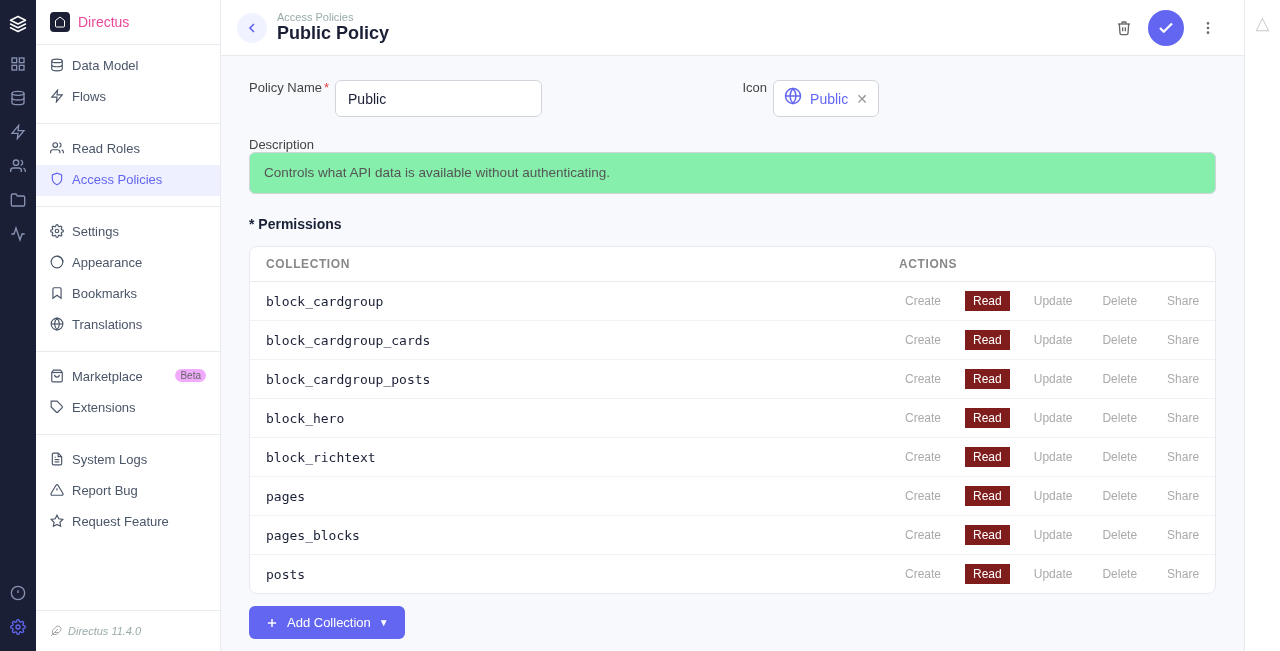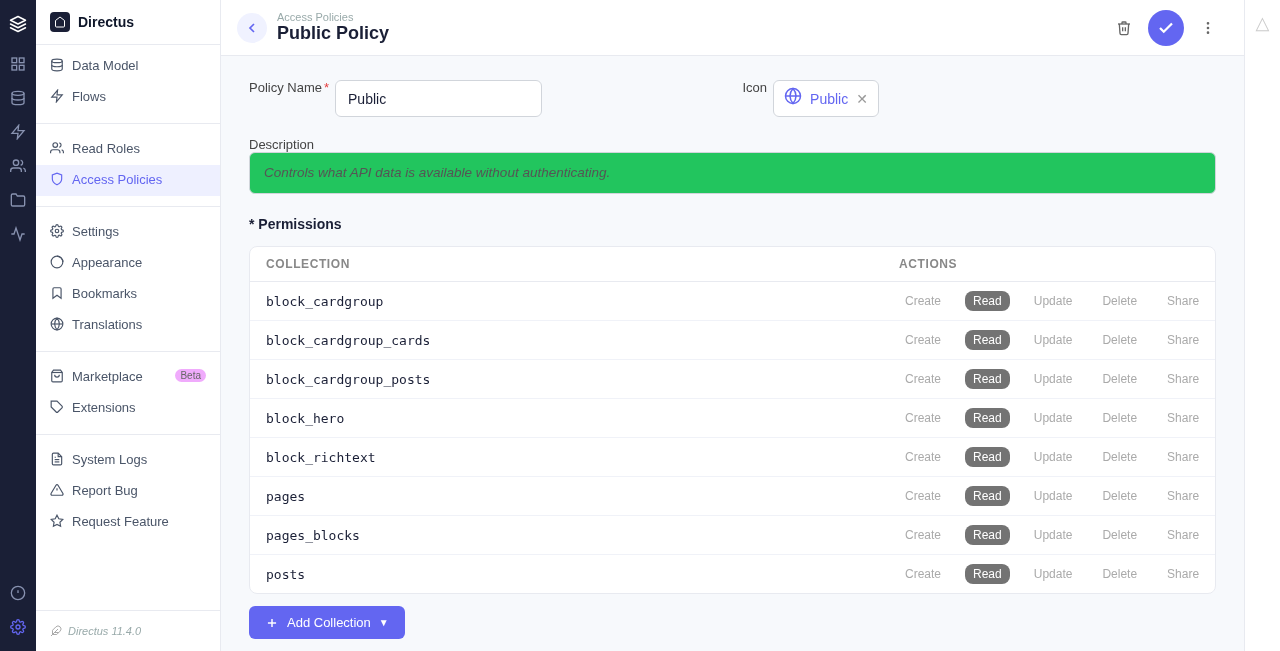--- a/index.html
+++ b/index.html
@@ -47,21 +47,21 @@
       align-items: center;
       gap: 8px;
     }
     .sidebar-brand-icon {
       width: 20px; height: 20px;
       background: #1a1f36;
       border-radius: 4px;
       display: flex; align-items: center; justify-content: center;
       color: #fff; font-size: 10px;
     }
-    .sidebar-brand-label { font-weight: 700; font-size: 14px; color: #0f172a; }
+    .sidebar-brand-label { font-weight: 400; font-size: 14px; color: #ec4899; }
     .sidebar-section { padding: 6px 0; }
     .sidebar-item {
       display: flex;
       align-items: flex-start;
       gap: 8px;
       padding: 7px 14px;
       cursor: pointer;
       color: #4a5568;
       font-size: 13px;
       border-radius: 0;
@@ -163,24 +163,23 @@
     .icon-label { color: #6366f1; font-size: 14px; font-weight: 500; flex: 1; }
     .icon-clear { color: #999; cursor: pointer; font-size: 14px; background: none; border: none; }
 
     .section-title { font-size: 14px; font-weight: 600; color: #1a1f36; margin-bottom: 14px; }
     .desc-group { margin-bottom: 22px; }
     .desc-box {
       border: 1px solid #d1d5db;
       border-radius: 6px;
       padding: 10px 14px;
       color: #555;
-      background: #22c55e;
+      background: #86efac;
       font-size: 13.5px;
       line-height: 1.5;
-      font-style: italic;
     }
 
     
     .permissions-section { margin-bottom: 16px; }
     .permissions-table {
       background: #fff;
       border: 1px solid #e8eaf0;
       border-radius: 8px;
       overflow: hidden;
       width: 100%;
@@ -209,23 +208,23 @@
     .action-btn {
       border: none;
       background: none;
       font-size: 12px;
       color: #aaa;
       cursor: pointer;
       padding: 3px 6px;
       border-radius: 4px;
     }
     .action-btn.active {
-      background: #737373;
+      background: #7f1d1d;
       color: #fff;
-      border-radius: 8px;
+      border-radius: 0;
       padding: 3px 8px;
     }
     .perm-remove { margin-left: auto; color: #bbb; cursor: pointer; background: none; border: none; font-size: 14px; }
 
     
     .add-collection-btn {
       display: inline-flex;
       align-items: center;
       gap: 8px;
       background: #6366f1;

